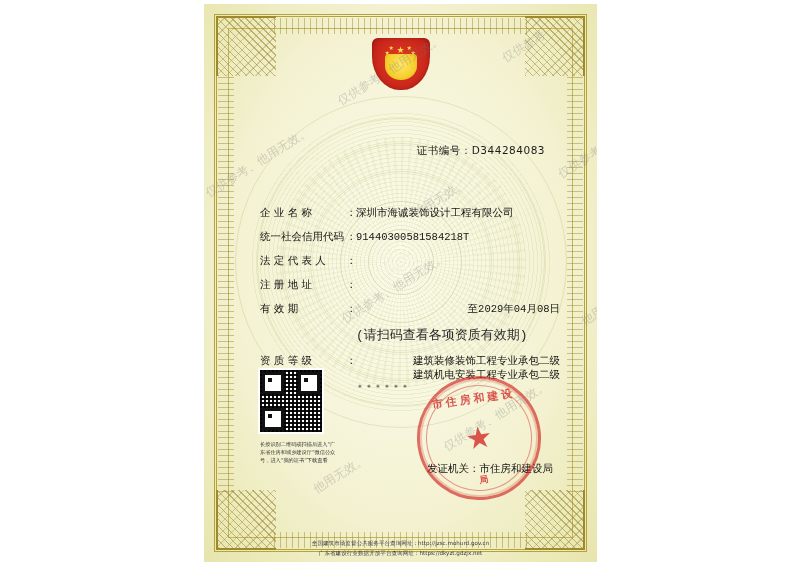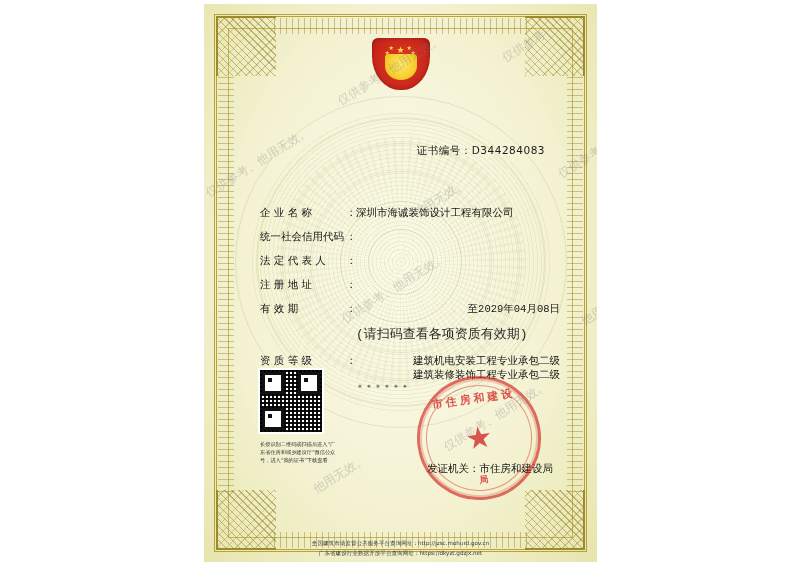--- a/index.html
+++ b/index.html
@@ -253,20 +253,21 @@
 
       <div class="row">
         <span class="lbl">企 业 名 称</span>
         <span class="colon">：</span>
         <span class="val">深圳市海诚装饰设计工程有限公司</span>
       </div>
 
       <div class="row">
         <span class="lbl">统一社会信用代码</span>
         <span class="colon">：</span>
+        <span class="val">91440300581584218T</span>
       </div>
 
       <div class="row">
         <span class="lbl">法 定 代 表 人</span>
         <span class="colon">：</span>
       </div>
 
       <div class="row">
         <span class="lbl">注 册 地 址</span>
         <span class="colon">：</span>
@@ -278,22 +279,22 @@
         <span class="val">
           <span class="line">至2029年04月08日</span>
           <span class="sub">(请扫码查看各项资质有效期)</span>
         </span>
       </div>
 
       <div class="row">
         <span class="lbl">资 质 等 级</span>
         <span class="colon">：</span>
         <span class="val">
+          <span class="line">建筑装修装饰工程专业承包二级</span>
           <span class="line">建筑机电安装工程专业承包二级</span>
-          <span class="line">建筑装修装饰工程专业承包二级</span>
           <span class="dots">＊＊＊＊＊＊</span>
         </span>
       </div>
     </div>
 
     <div class="qr">
       <span class="fm a">
           <i></i>
         </span>
       <span class="fm b">

